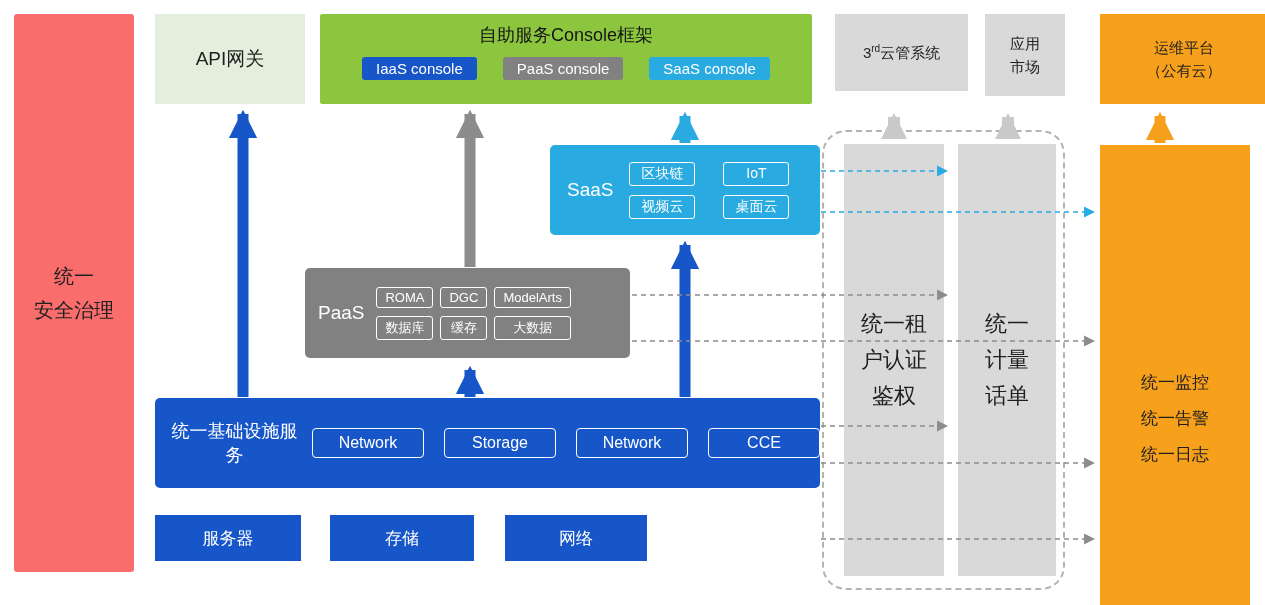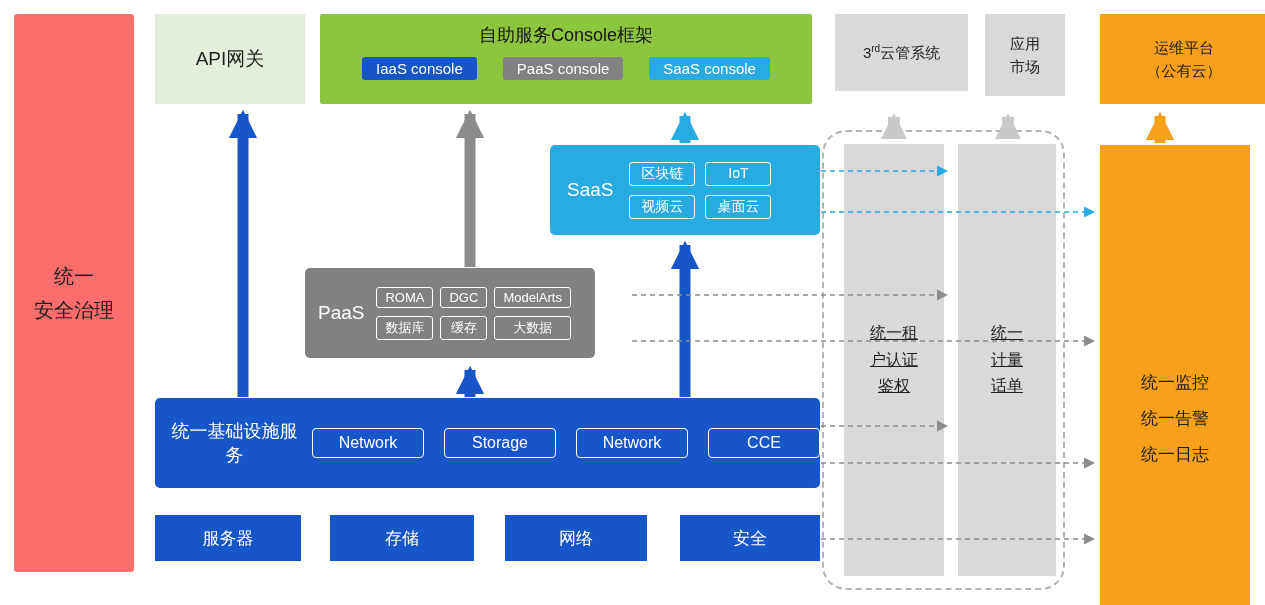--- a/index.html
+++ b/index.html
@@ -20,38 +20,38 @@
   .paasc { background:var(--gray); }
   .saasc { background:var(--cyan); }
 
   .third { left:835px; top:14px; width:133px; height:77px; background:var(--light_gray); font-size:15px; color:#1f1f1f; }
   .third sup { font-size:10px; }
   .market { left:985px; top:14px; width:80px; height:82px; background:var(--light_gray); font-size:15px; color:#1f1f1f; line-height:1.55; }
   .omplat { left:1100px; top:14px; width:168px; height:90px; background:var(--orange); font-size:15px; color:#1f1f1f; line-height:1.55; }
 
   .saasbox { left:550px; top:145px; width:270px; height:90px; background:var(--cyan); border-radius:5px; justify-content:flex-start; padding-left:17px; }
   .saas-label { font-size:19px; color:#fff; }
-  .saas-grid { display:grid; grid-template-columns:auto auto; gap:9px 10px; margin-left:16px; }
+  .saas-grid { display:grid; grid-template-columns:auto auto; gap:9px 28px; margin-left:16px; }
   .chip { border:1px solid #fff; border-radius:3px; color:#fff; font-size:14px; padding:2px 11px; text-align:center; }
 
-  .paasbox { left:305px; top:268px; width:290px; height:90px; background:var(--gray); border-radius:5px; justify-content:flex-start; padding-left:13px; }
+  .paasbox { left:305px; top:268px; width:325px; height:90px; background:var(--gray); border-radius:5px; justify-content:flex-start; padding-left:13px; }
   .paas-label { font-size:19px; color:#fff; }
   .paas-grid { display:grid; grid-template-columns:auto auto auto; gap:8px 7px; margin-left:12px; }
   .chip-sm { border:1px solid #fff; border-radius:3px; color:#fff; font-size:13px; padding:2px 8px; text-align:center; }
 
   .infra { left:155px; top:398px; width:665px; height:90px; background:var(--blue); border-radius:5px; justify-content:flex-start; padding-left:16px; }
   .infra-label { font-size:18px; color:#fff; }
   .infra-row { display:flex; gap:20px; margin-left:14px; }
   .chip-lg { border:1.5px solid #fff; border-radius:4px; color:#fff; font-size:16px; padding:5px 0; width:112px; text-align:center; }
 
   .resource { top:515px; height:46px; background:var(--blue); color:#fff; font-size:17px; border-radius:0; position:absolute; display:flex; align-items:center; justify-content:center; }
   .r1{left:155px;width:146px;} .r2{left:330px;width:144px;} .r3{left:505px;width:142px;} .r4{left:680px;width:140px;}
 
   .dashedbox { position:absolute; left:822px; top:130px; width:243px; height:460px; border:2px dashed #b3b3b3; border-radius:24px; }
-  .vbar { background:var(--light_gray); font-size:16px; color:#1f1f1f; line-height:1.65;text-decoration:underline; }
+  .vbar { background:var(--light_gray); font-size:22px; color:#1f1f1f; line-height:1.65; }
   .auth { left:844px; top:144px; width:100px; height:432px; }
   .meter { left:958px; top:144px; width:98px; height:432px; }
   .monitor { left:1100px; top:145px; width:150px; height:548px; background:var(--orange); font-size:17px; color:#1f1f1f; line-height:2.1; }
 
   .overlay { position:absolute; left:0; top:0; width:1265px; height:605px; pointer-events:none; }
   .thick { stroke-width:11; fill:none; }
   .stub { stroke-width:12; fill:none; }
   .dash { stroke-width:1.6; fill:none; stroke-dasharray:5 4; }
   .s-blue{stroke:var(--blue);} .s-gray{stroke:#8c8c8c;} .s-cyan{stroke:var(--cyan);} .s-orange{stroke:var(--orange);} .s-lgray{stroke:#c9c9c9;}
   .f-blue{fill:var(--blue);} .f-gray{fill:#8c8c8c;} .f-cyan{fill:var(--cyan);} .f-orange{fill:var(--orange);} .f-lgray{fill:#c9c9c9;}
@@ -121,21 +121,20 @@
       <div class="chip-lg">Network</div>
       <div class="chip-lg">Storage</div>
       <div class="chip-lg">Network</div>
       <div class="chip-lg">CCE</div>
     </div>
   </div>
 
   <div class="resource r1">服务器</div>
   <div class="resource r2">存储</div>
   <div class="resource r3">网络</div>
-  <div class="resource r4">安全</div>
 
   <div class="dashedbox"></div>
   <div class="box vbar auth">
     <span class="pre">统一租
 户认证
 鉴权</span>
   </div>
   <div class="box vbar meter">
     <span class="pre">统一
 计量

